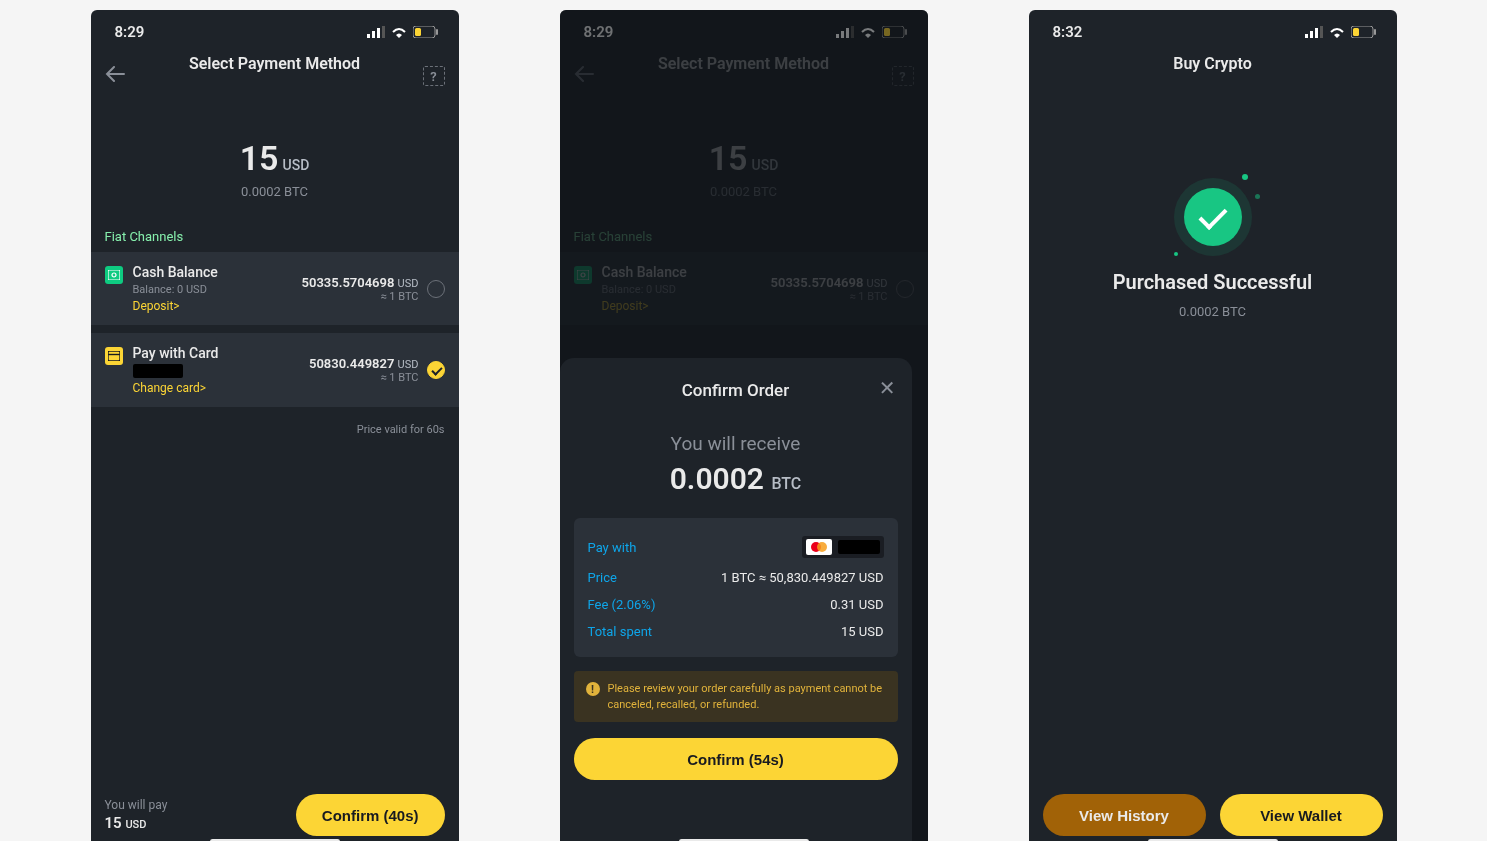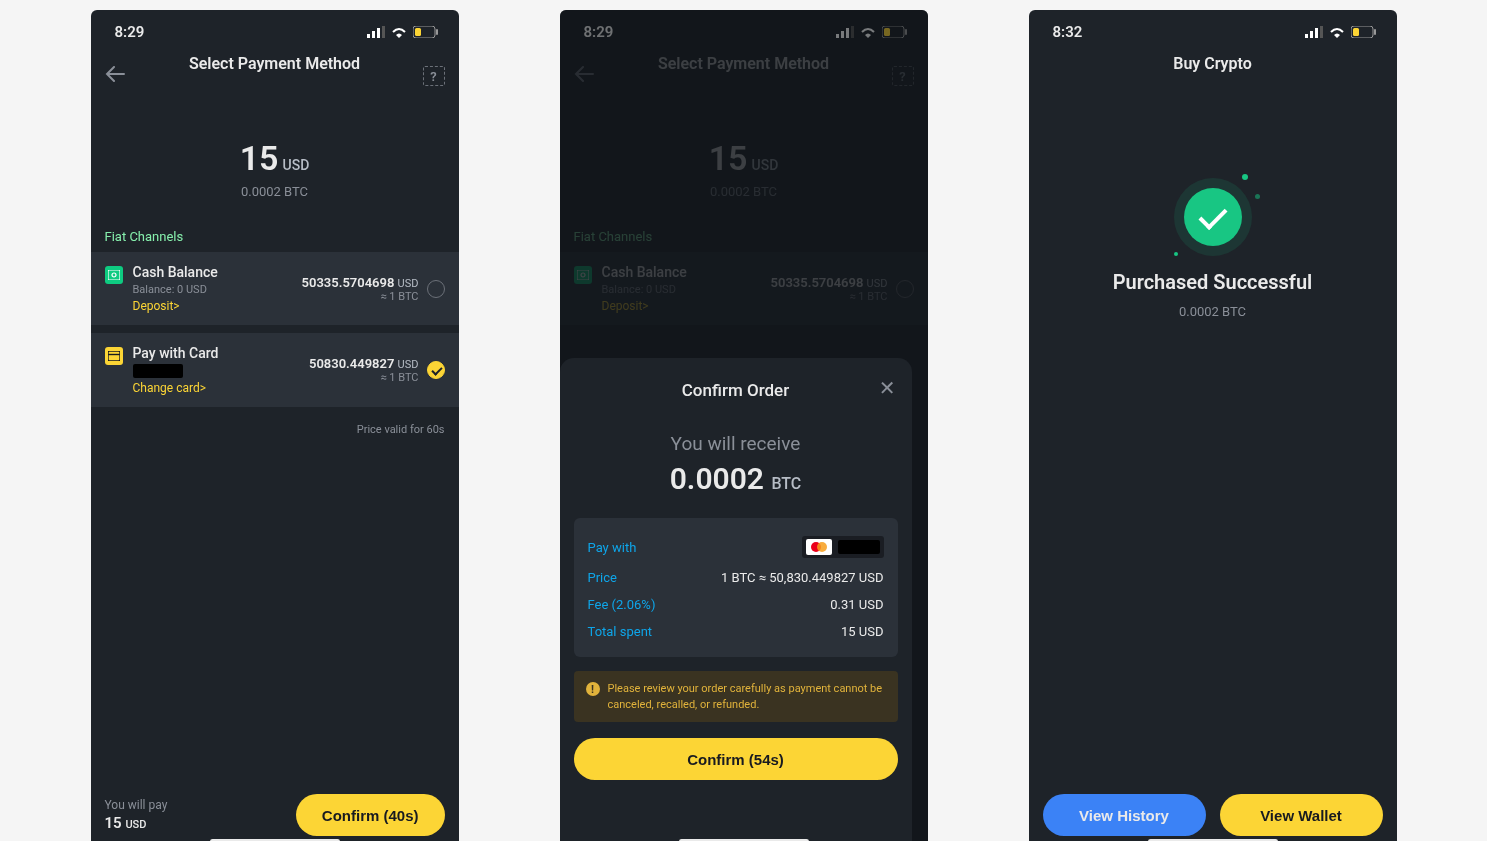--- a/index.html
+++ b/index.html
@@ -109,21 +109,21 @@
   .footer .pay-info .val .cur { font-size:11px; font-weight:500; }
   .btn-yellow {
     background:#fcd535; color:#181a20;
     border:none; border-radius:22px;
     font-size:15px; font-weight:600;
     height:42px; padding:0 26px;
     cursor:pointer;
   }
   .btn-yellow.full { width:100%; }
   .btn-grey {
-    background:#3b82f6; color:#eaeaea;
+    background:#a16207; color:#eaeaea;
     border:none; border-radius:22px;
     font-size:15px; font-weight:600;
     height:42px; padding:0 26px;
     cursor:pointer;
   }
   .home-indicator {
     position:absolute; bottom:6px; left:50%; transform:translateX(-50%);
     width:130px; height:5px; background:#eaeaea; border-radius:3px;
   }
   

